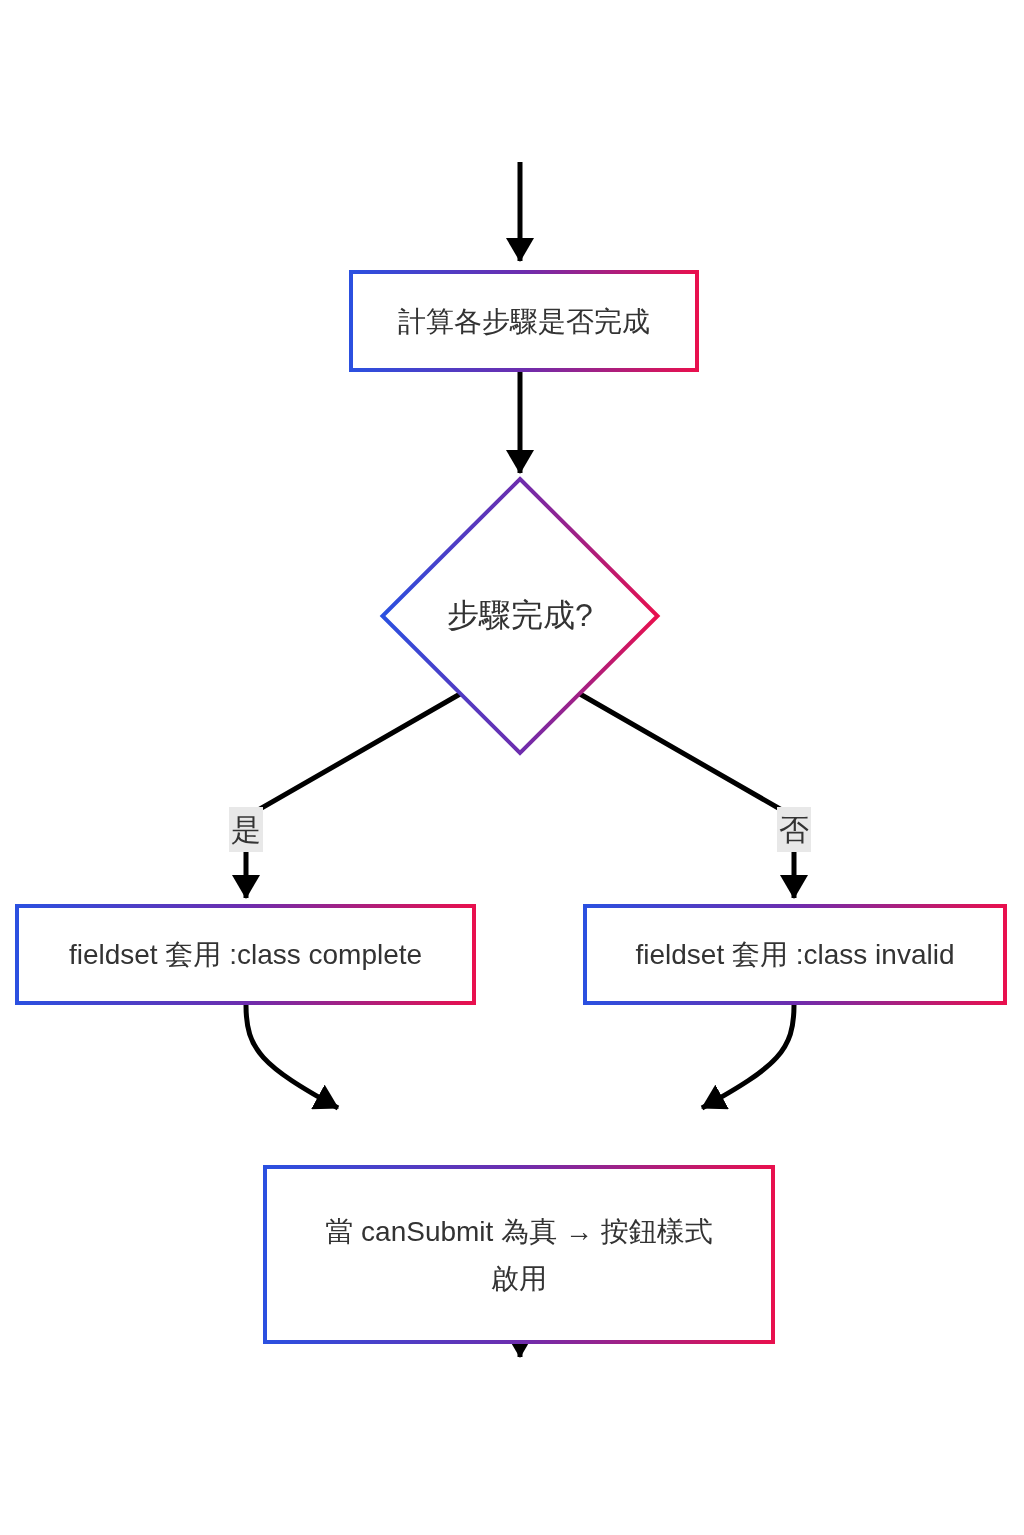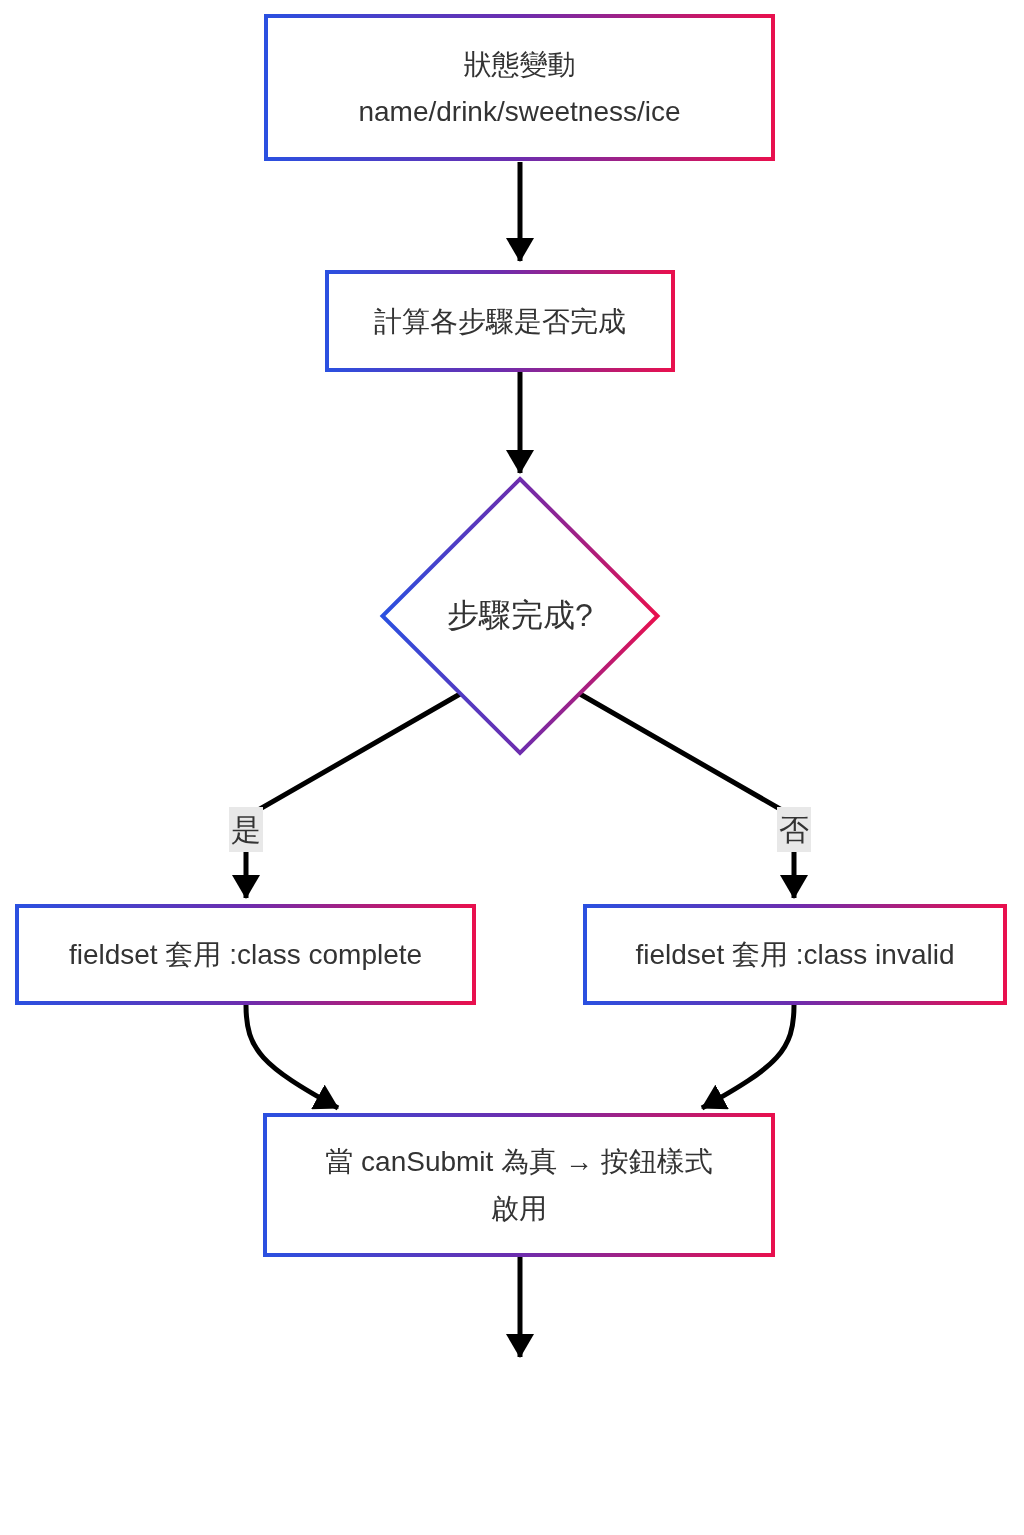--- a/index.html
+++ b/index.html
@@ -52,24 +52,24 @@
     align-items: center;
     justify-content: center;
     text-align: center;
     white-space: pre-line;
     color: var(--text-color);
     font-size: 28px;
     line-height: 47px;
   }
 
   .node-state-change   { left: 264px; top: 14px;   width: 511px; height: 147px; }
-  .node-compute-steps  { left: 325px; top: 270px;  width: 350px; height: 102px; }
+  .node-compute-steps  { left: 349px; top: 270px;  width: 350px; height: 102px; }
   .node-class-complete { left: 15px;  top: 904px;  width: 461px; height: 101px; }
   .node-class-invalid  { left: 583px; top: 904px;  width: 424px; height: 101px; }
-  .node-can-submit     { left: 263px; top: 1113px; width: 512px; height: 144px; }
+  .node-can-submit     { left: 263px; top: 1165px; width: 512px; height: 179px; }
   .node-vfor-list      { left: 263px; top: 1365px; width: 512px; height: 149px; }
 
   .diamond-label {
     position: absolute;
     z-index: 2;
     left: 520px; top: 616px;
     transform: translate(-50%, -50%);
     color: var(--text-color);
     font-size: 32px;
     white-space: nowrap;
@@ -110,22 +110,20 @@
     <path class="edge" d="M520,372 L520,473" marker-end="url(#arrowhead)"></path>
     <path class="edge" d="M460,694 L246,817 L246,898" marker-end="url(#arrowhead)"></path>
     <path class="edge" d="M580,694 L794,817 L794,898" marker-end="url(#arrowhead)"></path>
     <path class="edge" d="M246,1005 C246,1050 262,1066 338,1108" marker-end="url(#arrowhead)"></path>
     <path class="edge" d="M794,1005 C794,1050 778,1066 702,1108" marker-end="url(#arrowhead)"></path>
     <path class="edge" d="M520,1257 L520,1357" marker-end="url(#arrowhead)"></path>
 
     <polygon class="diamond-shape" points="520,479 657.5,616 520,753 382.5,616"></polygon>
   </svg>
 
-  <div class="rect-node node-state-change">狀態變動
-name/drink/sweetness/ice</div>
 
   <div class="rect-node node-compute-steps">計算各步驟是否完成</div>
 
   <div class="diamond-label">步驟完成?</div>
 
   <div class="edge-label edge-label-yes">是</div>
 
   <div class="edge-label edge-label-no">否</div>
 
   <div class="rect-node node-class-complete">fieldset 套用 :class complete</div>

